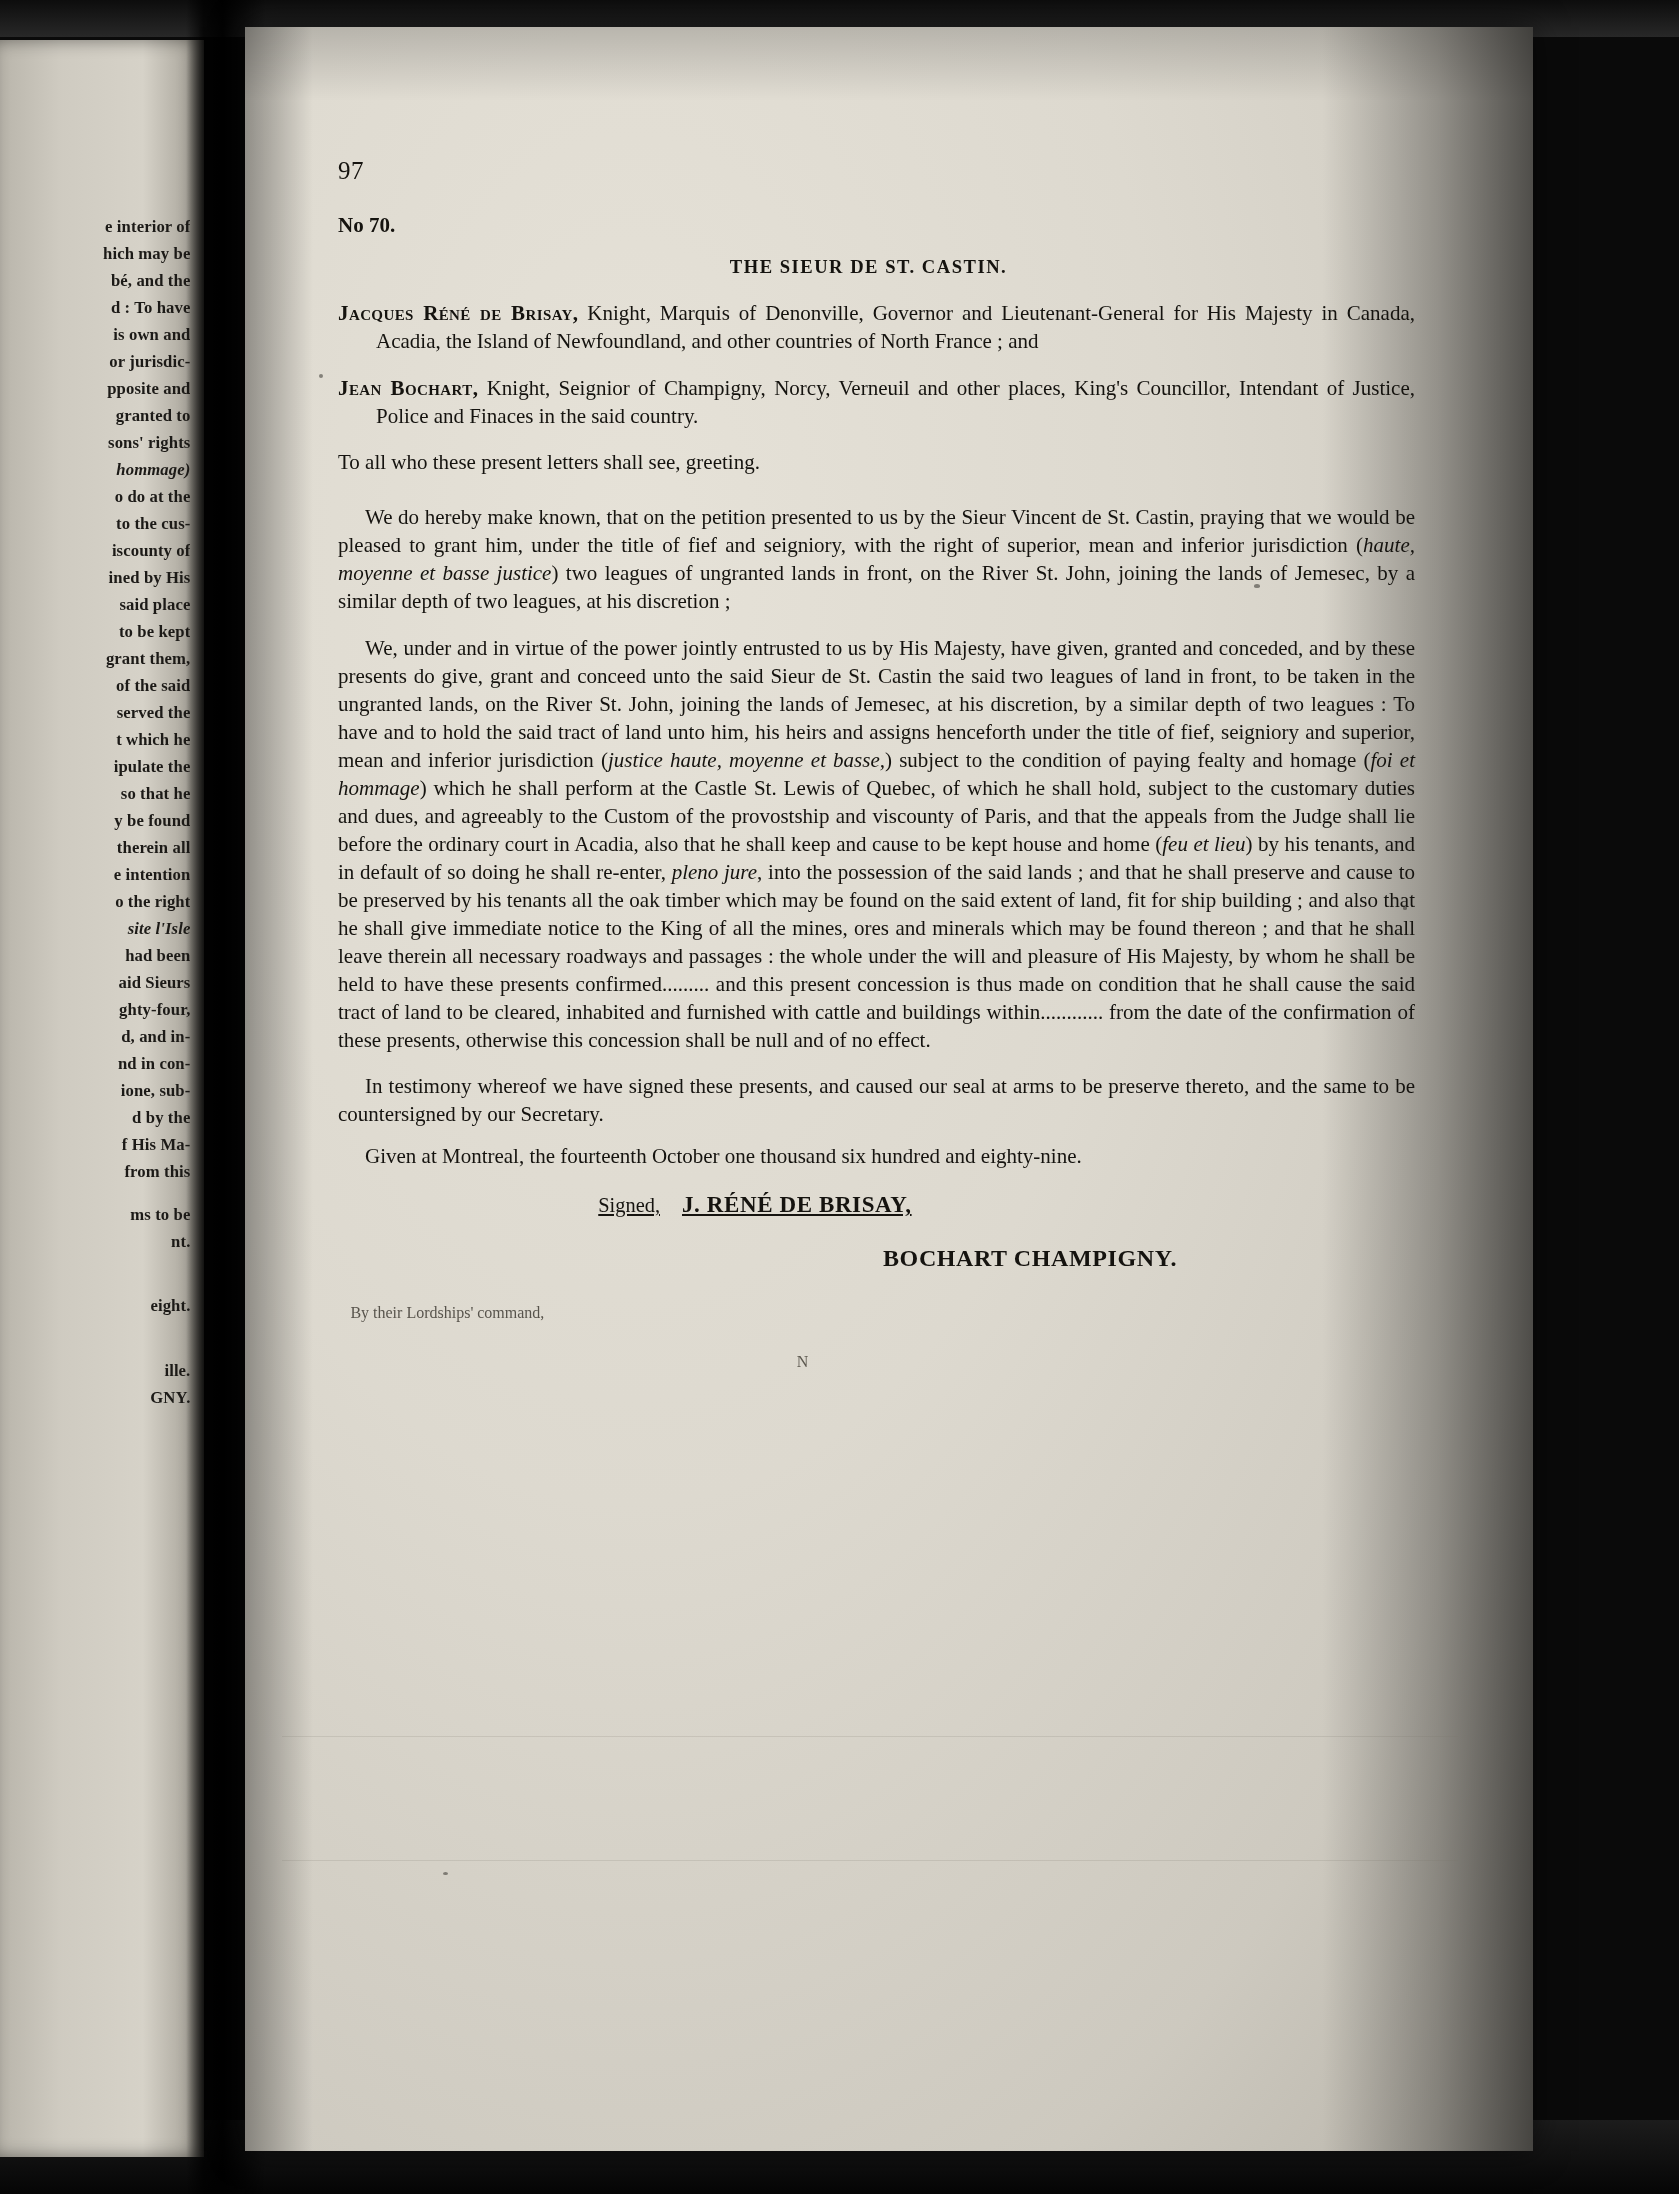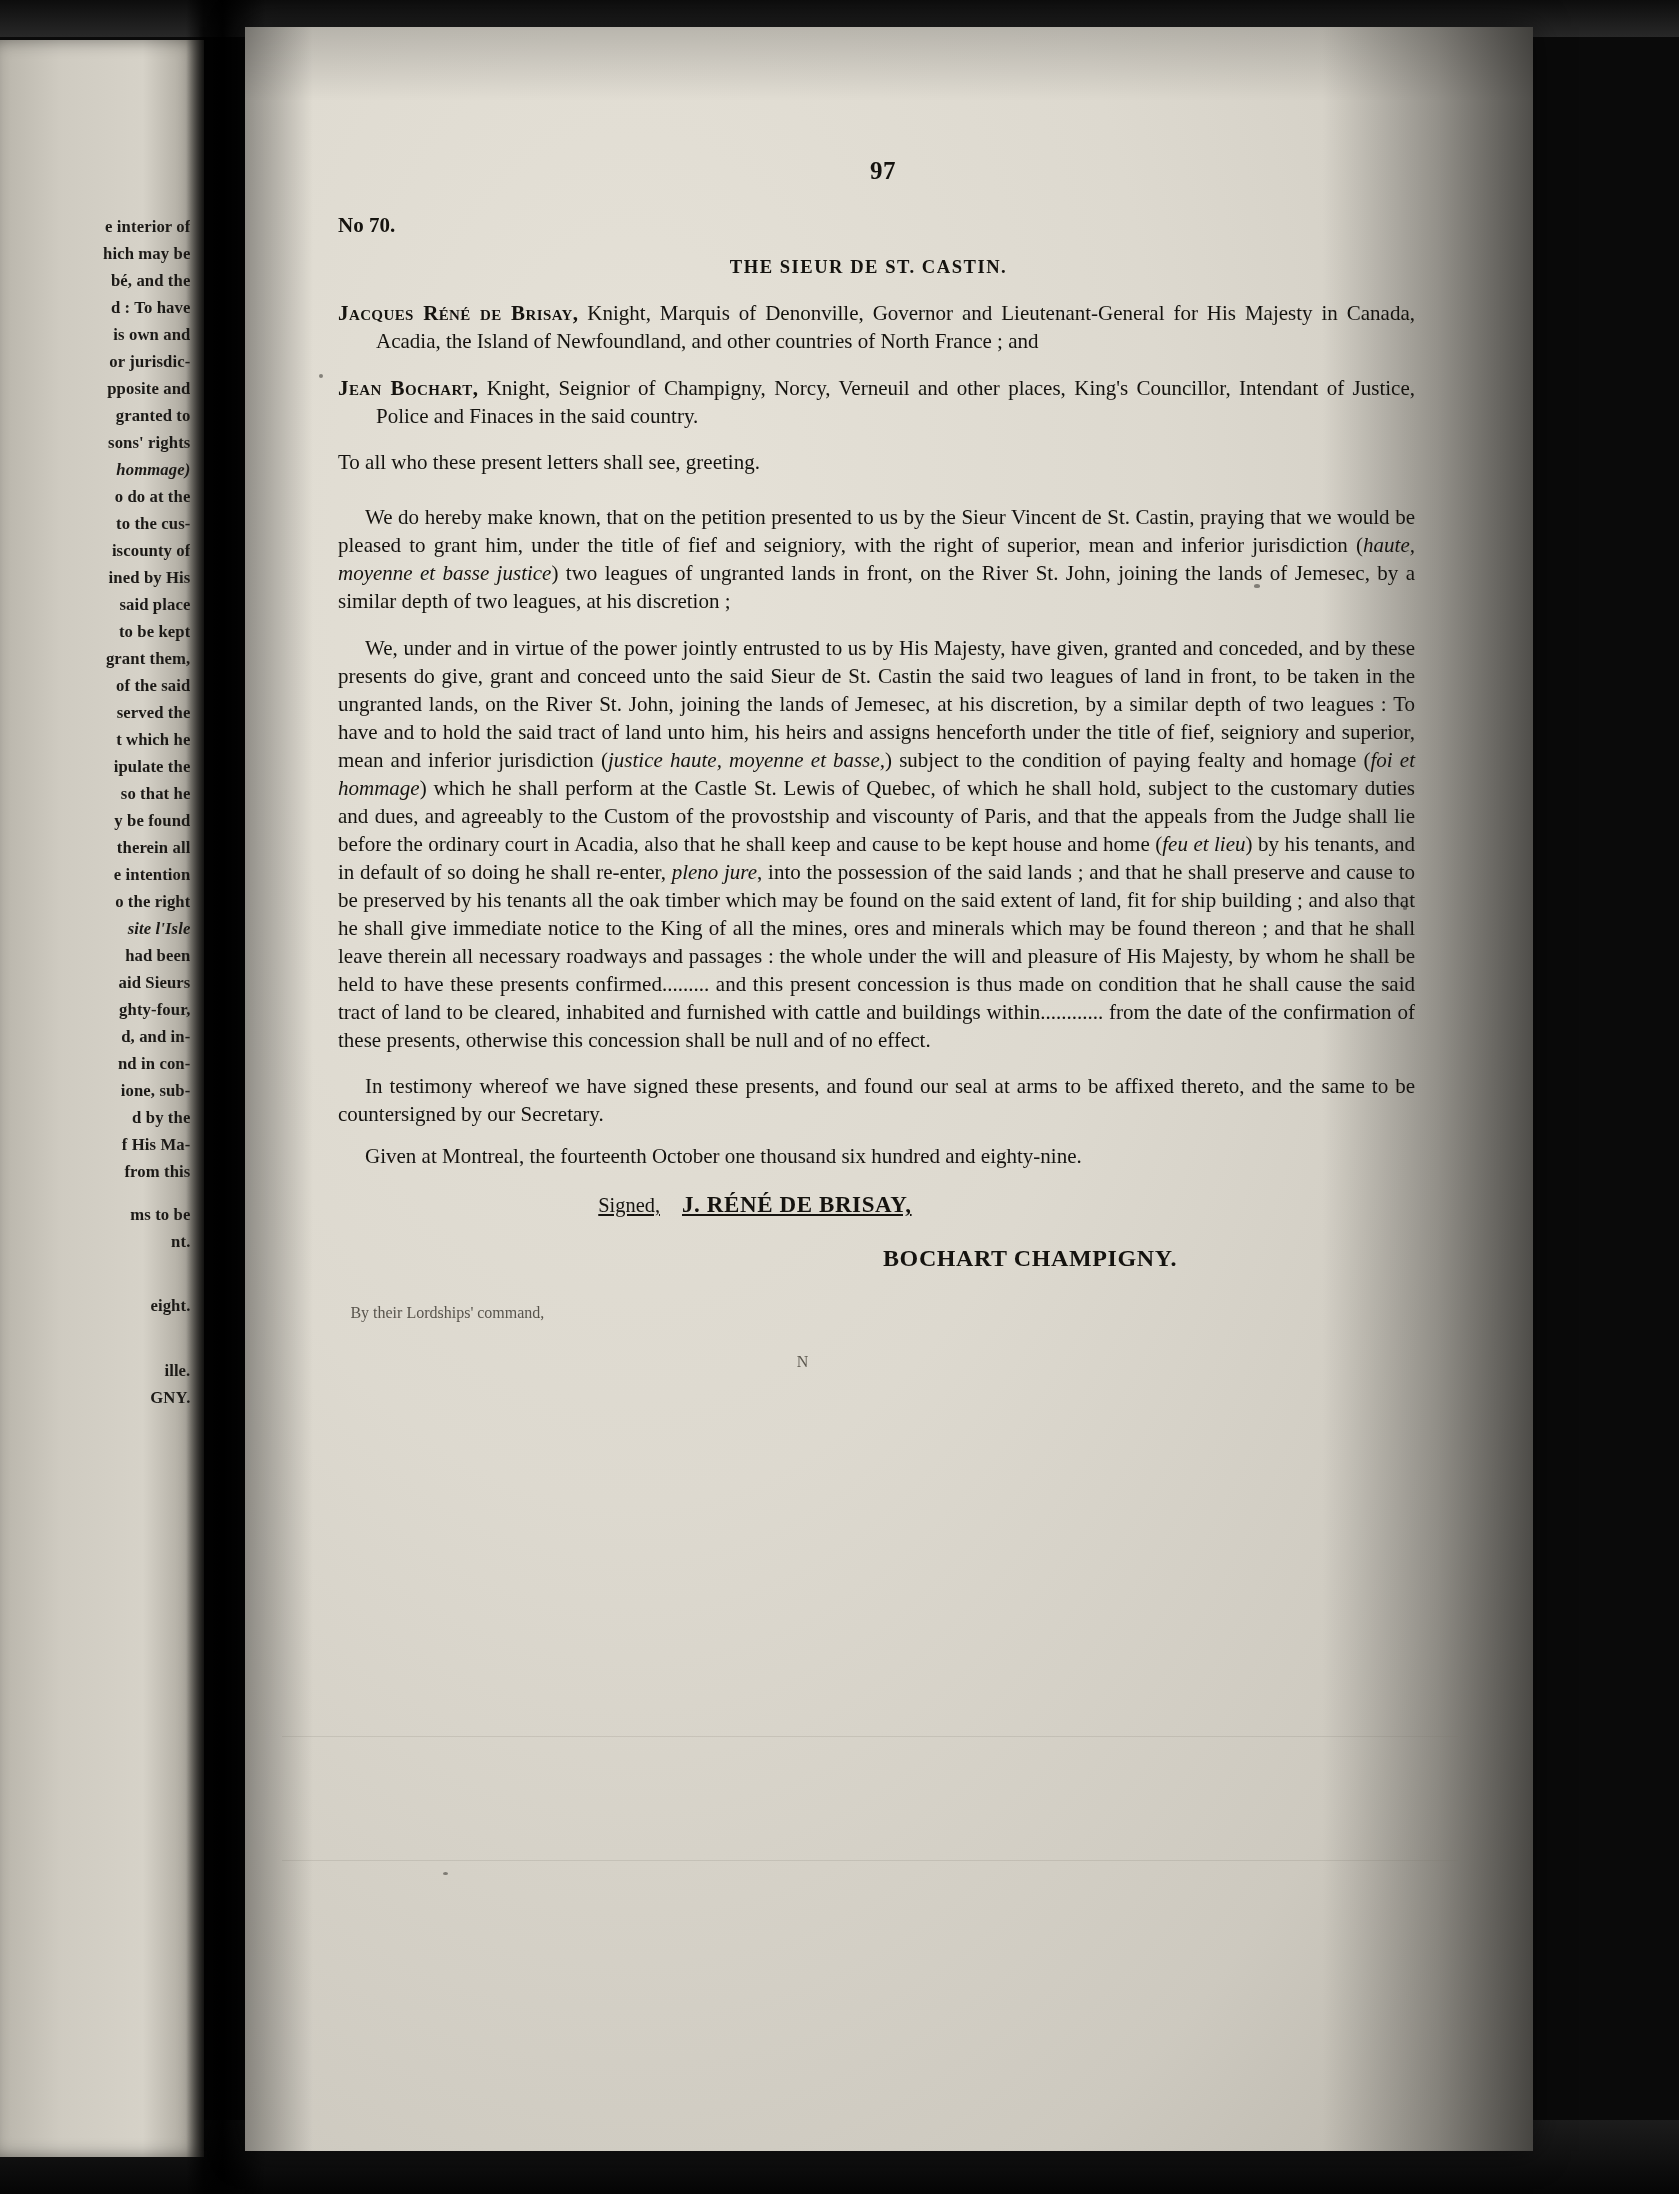--- a/index.html
+++ b/index.html
@@ -114,23 +114,22 @@
     position: absolute;
     left: 93px;
     top: 0;
     width: 1090px;
     color: #15130f;
   }
   .folio {
     position: absolute;
     left: 0; top: 130px;
     width: 1090px;
-    text-align: center;
     font-size: 25px;
-    font-weight: 700;
+    font-weight: 400;
     letter-spacing: 0.6px;
   }
   .docnum {
     position: absolute;
     left: 0; top: 186px;
     font-size: 21px;
     font-weight: 600;
   }
   .doctitle {
     position: absolute;
@@ -289,21 +288,21 @@
     <div class="folio">97</div>
     <div class="docnum">No 70.</div>
     <div class="doctitle">THE SIEUR DE ST. CASTIN.</div>
 
     <div class="body-text" id="body-text">
         <p class="para hang"><span class="sc">Jacques Réné de Brisay,</span> Knight, Marquis of Denonville, Governor and Lieutenant-General for His Majesty in Canada, Acadia, the Island of Newfoundland, and other countries of North France ; and</p>
         <p class="para hang"><span class="sc">Jean Bochart,</span> Knight, Seignior of Champigny, Norcy, Verneuil and other places, King's Councillor, Intendant of Justice, Police and Finaces in the said country.</p>
         <p class="para spaced">To all who these present letters shall see, greeting.</p>
         <p class="para indent">We do hereby make known, that on the petition presented to us by the Sieur Vincent de St. Castin, praying that we would be pleased to grant him, under the title of fief and seigniory, with the right of superior, mean and inferior jurisdiction (<i><i>haute, moyenne et basse</i> justice</i>) two leagues of ungranted lands in front, on the River St. John, joining the lands of Jemesec, by a similar depth of two leagues, at his discretion ;</p>
         <p class="para indent">We, under and in virtue of the power jointly entrusted to us by His Majesty, have given, granted and conceded, and by these presents do give, grant and conceed unto the said Sieur de St. Castin the said two leagues of land in front, to be taken in the ungranted lands, on the River St. John, joining the lands of Jemesec, at his discretion, by a similar depth of two leagues : To have and to hold the said tract of land unto him, his heirs and assigns henceforth under the title of fief, seigniory and superior, mean and inferior jurisdiction (<i>justice <i>haute, moyenne et basse</i>,</i>) subject to the condition of paying fealty and homage (<i>foi et <i>hommage</i></i>) which he shall perform at the Castle St. Lewis of Quebec, of which he shall hold, subject to the customary duties and dues, and agreeably to the Custom of the provostship and viscounty of Paris, and that the appeals from the Judge shall lie before the ordinary court in Acadia, also that he shall keep and cause to be kept house and home (<i>feu et lieu</i>) by his tenants, and in default of so doing he shall re-enter, <i>pleno jure</i>, into the possession of the said lands ; and that he shall preserve and cause to be preserved by his tenants all the oak timber which may be found on the said extent of land, fit for ship building ; and also that he shall give immediate notice to the King of all the mines, ores and minerals which may be found thereon ; and that he shall leave therein all necessary roadways and passages : the whole under the will and pleasure of His Majesty, by whom he shall be held to have these presents confirmed......... and this present concession is thus made on condition that he shall cause the said tract of land to be cleared, inhabited and furnished with cattle and buildings within............ from the date of the confirmation of these presents, otherwise this concession shall be null and of no effect.</p>
-        <p class="para indent tight">In testimony whereof we have signed these presents, and found our seal at arms to be affixed thereto, and the same to be countersigned by our Secretary.</p>
+        <p class="para indent tight">In testimony whereof we have signed these presents, and caused our seal at arms to be preserve thereto, and the same to be countersigned by our Secretary.</p>
         <p class="para indent">Given at Montreal, the fourteenth October one thousand six hundred and eighty-nine.</p>
         <div class="signoff">
           <div class="sign-row">
             <div class="sign-label">Signed,</div>
             <div class="sign-name">J. RÉNÉ DE BRISAY,</div>
           </div>
           <div class="sign-big">BOCHART CHAMPIGNY.</div>
           <div class="command">By their Lordships' command,</div>
           <div class="catchword">N</div>
         </div>

